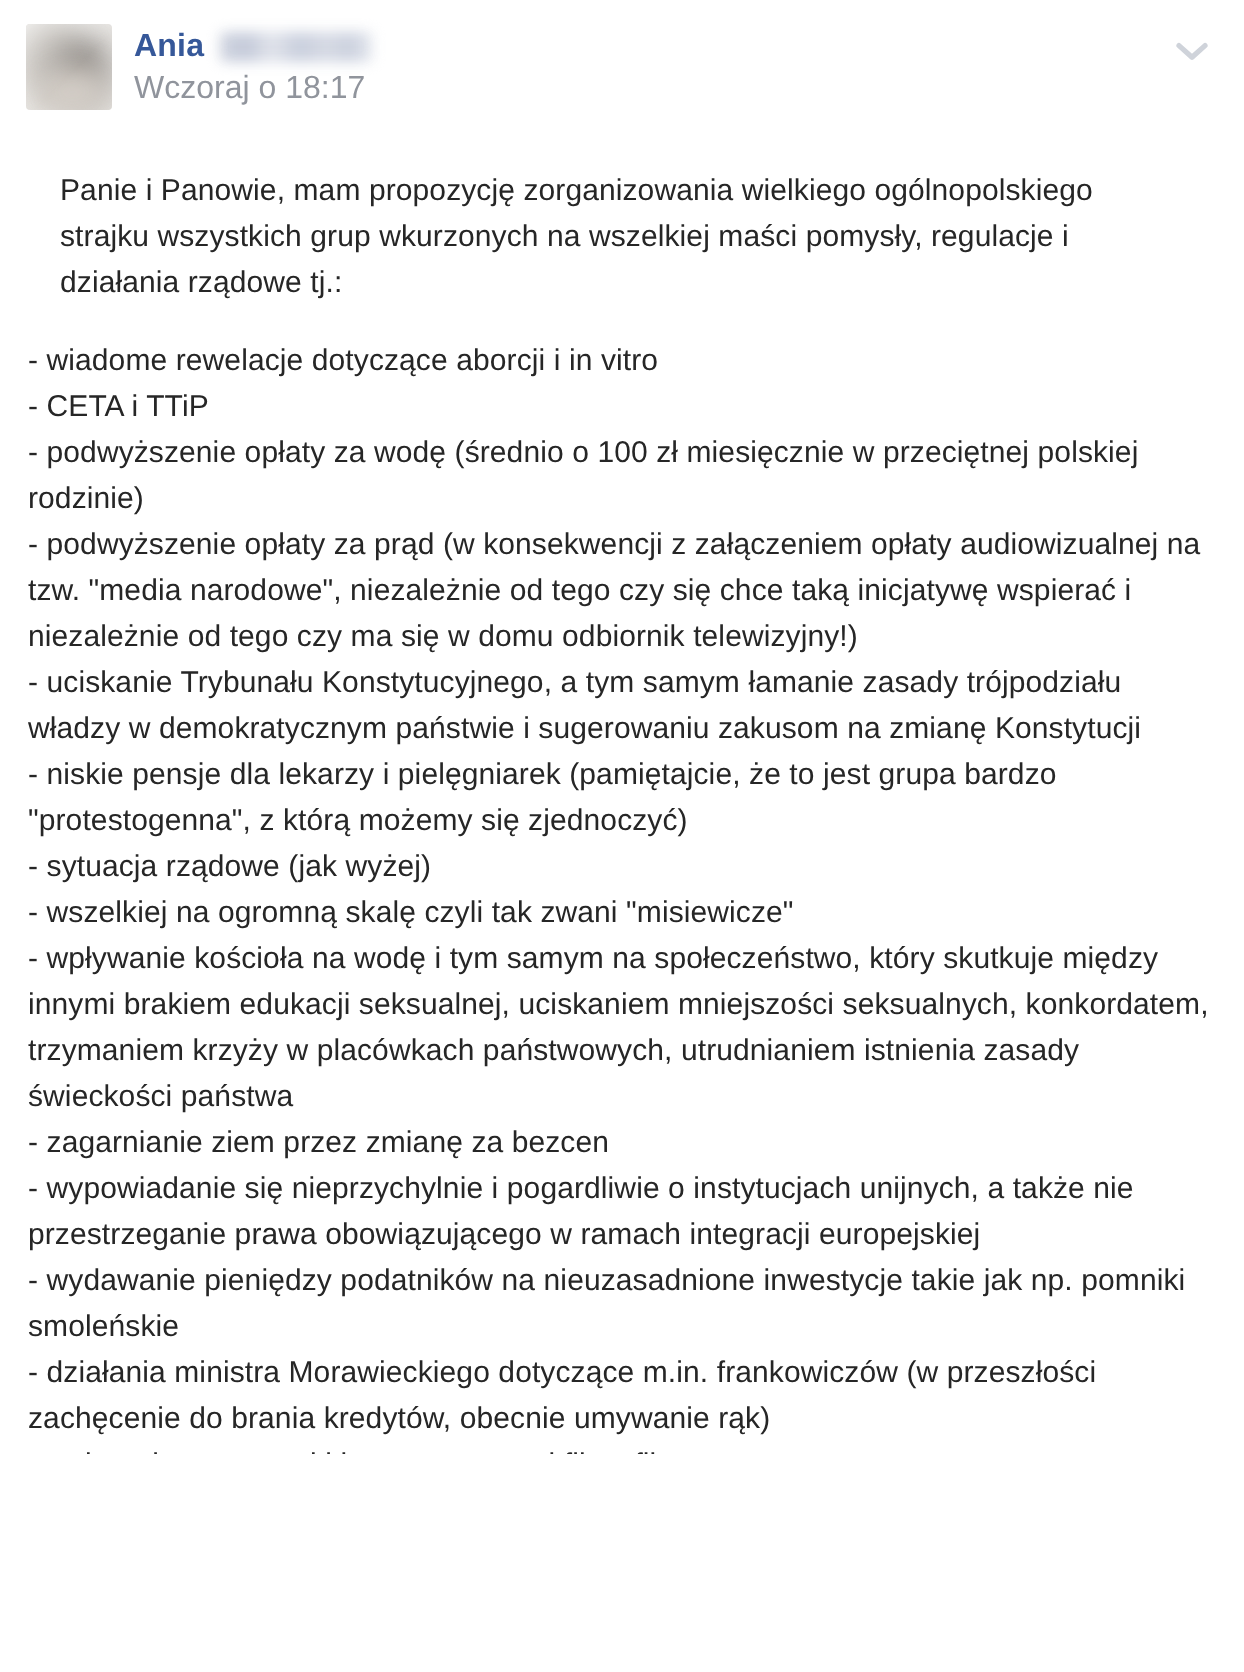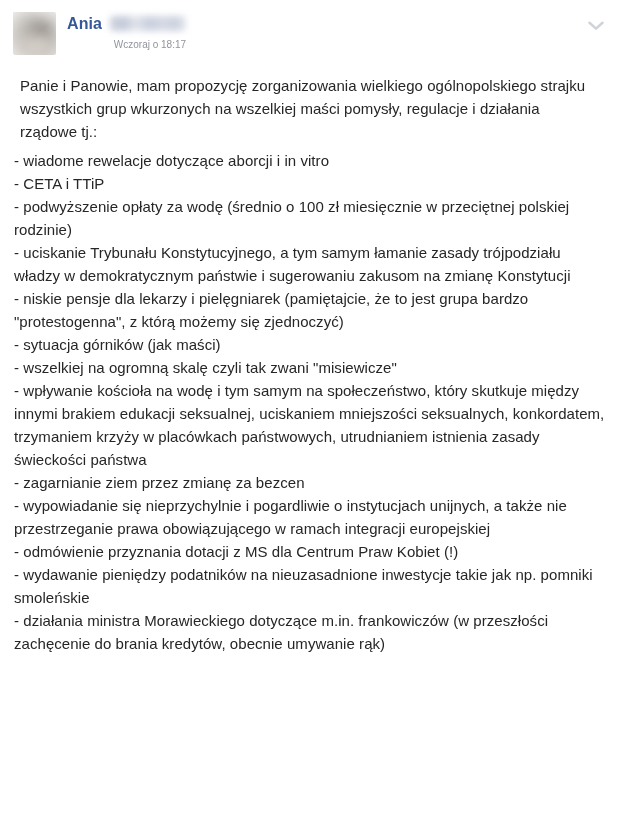--- a/index.html
+++ b/index.html
@@ -25,21 +25,20 @@
   }
 
   
   .post-header {
     display: flex;
     align-items: flex-start;
     padding: 11px 0 0 13px;
     height: 58px;
     box-sizing: border-box;
     position: relative;
-    text-align: right;
   }
 
   .avatar {
     width: 43px;
     height: 43px;
     flex: 0 0 43px;
     border-radius: 2px;
     position: relative;
     overflow: hidden;
     background: #e9e7e4;
@@ -96,21 +95,21 @@
     margin-left: 8px;
     width: 76px;
     height: 15px;
     border-radius: 2px;
     background: linear-gradient(90deg,#cdd2de 0%, #c2c8d8 18%, #dfe2ea 34%, #c7cddc 52%, #d4d8e3 70%, #c9cfdd 86%, #e4e7ee 100%);
     filter: blur(3.2px);
     opacity: .95;
   }
 
   .timestamp {
-    font-size: 10px;
+    font-size: 16px;
     color: #90949c;
     line-height: 18px;
     margin-top: 3px;
   }
 
   .chevron-btn {
     position: absolute;
     right: 14px;
     top: 16px;
     width: 24px;
@@ -123,21 +122,21 @@
 
   
   .post-body {
     padding: 10px 16px 0 14px;
     font-size: 15px;
     line-height: 23px;
     color: #262626;
     letter-spacing: .05px;
   }
   .para {
-    margin: 6px;
+    margin: 16px;
   }
   .para + .para {
   }
   .list-block {
     margin: 0;
   }
   .list-line {
     margin: 0;
     white-space: normal;
   }
@@ -176,28 +175,28 @@
   </div>
 
   <div class="post-body">
 
     <p class="para">Panie i Panowie, mam propozycję zorganizowania wielkiego ogólnopolskiego strajku wszystkich grup wkurzonych na wszelkiej maści pomysły, regulacje i działania rządowe tj.:</p>
 
     <div class="para list-block">
       <p class="list-line">- wiadome rewelacje dotyczące aborcji i in vitro</p>
       <p class="list-line">- CETA i TTiP</p>
       <p class="list-line">- podwyższenie opłaty za wodę (średnio o 100 zł miesięcznie w przeciętnej polskiej rodzinie)</p>
+      <p class="list-line">- podwyższenie opłaty za prąd (w konsekwencji z załączeniem opłaty audiowizualnej na tzw. "media narodowe", niezależnie od tego czy się chce taką inicjatywę wspierać i niezależnie od tego czy ma się w domu odbiornik telewizyjny!)</p>
       <p class="list-line">- uciskanie Trybunału Konstytucyjnego, a tym samym łamanie zasady trójpodziału władzy w demokratycznym państwie i sugerowaniu zakusom na zmianę Konstytucji</p>
       <p class="list-line">- niskie pensje dla lekarzy i pielęgniarek (pamiętajcie, że to jest grupa bardzo "protestogenna", z którą możemy się zjednoczyć)</p>
-      <p class="list-line">- sytuacja górników (jak maści)</p>
+      <p class="list-line">- sytuacja rządowe (jak wyżej)</p>
       <p class="list-line">- wszelkiej na ogromną skalę czyli tak zwani "misiewicze"</p>
       <p class="list-line">- wpływanie kościoła na wodę i tym samym na społeczeństwo, który skutkuje między innymi brakiem edukacji seksualnej, uciskaniem mniejszości seksualnych, konkordatem, trzymaniem krzyży w placówkach państwowych, utrudnianiem istnienia zasady świeckości państwa</p>
       <p class="list-line">- zagarnianie ziem przez zmianę za bezcen</p>
       <p class="list-line">- wypowiadanie się nieprzychylnie i pogardliwie o instytucjach unijnych, a także nie przestrzeganie prawa obowiązującego w ramach integracji europejskiej</p>
-      <p class="list-line">- odmówienie przyznania dotacji z MS dla Centrum Praw Kobiet (!)</p>
       <p class="list-line">- wydawanie pieniędzy podatników na nieuzasadnione inwestycje takie jak np. pomniki smoleńskie</p>
       <p class="list-line">- działania ministra Morawieckiego dotyczące m.in. frankowiczów (w przeszłości zachęcenie do brania kredytów, obecnie umywanie rąk)</p>
       <p class="list-line clipped-line">- wpieranie wstecznej i konserwatywnej filozofii</p>
     </div>
 
   </div>
 
 </div>
 
 </body></html>

